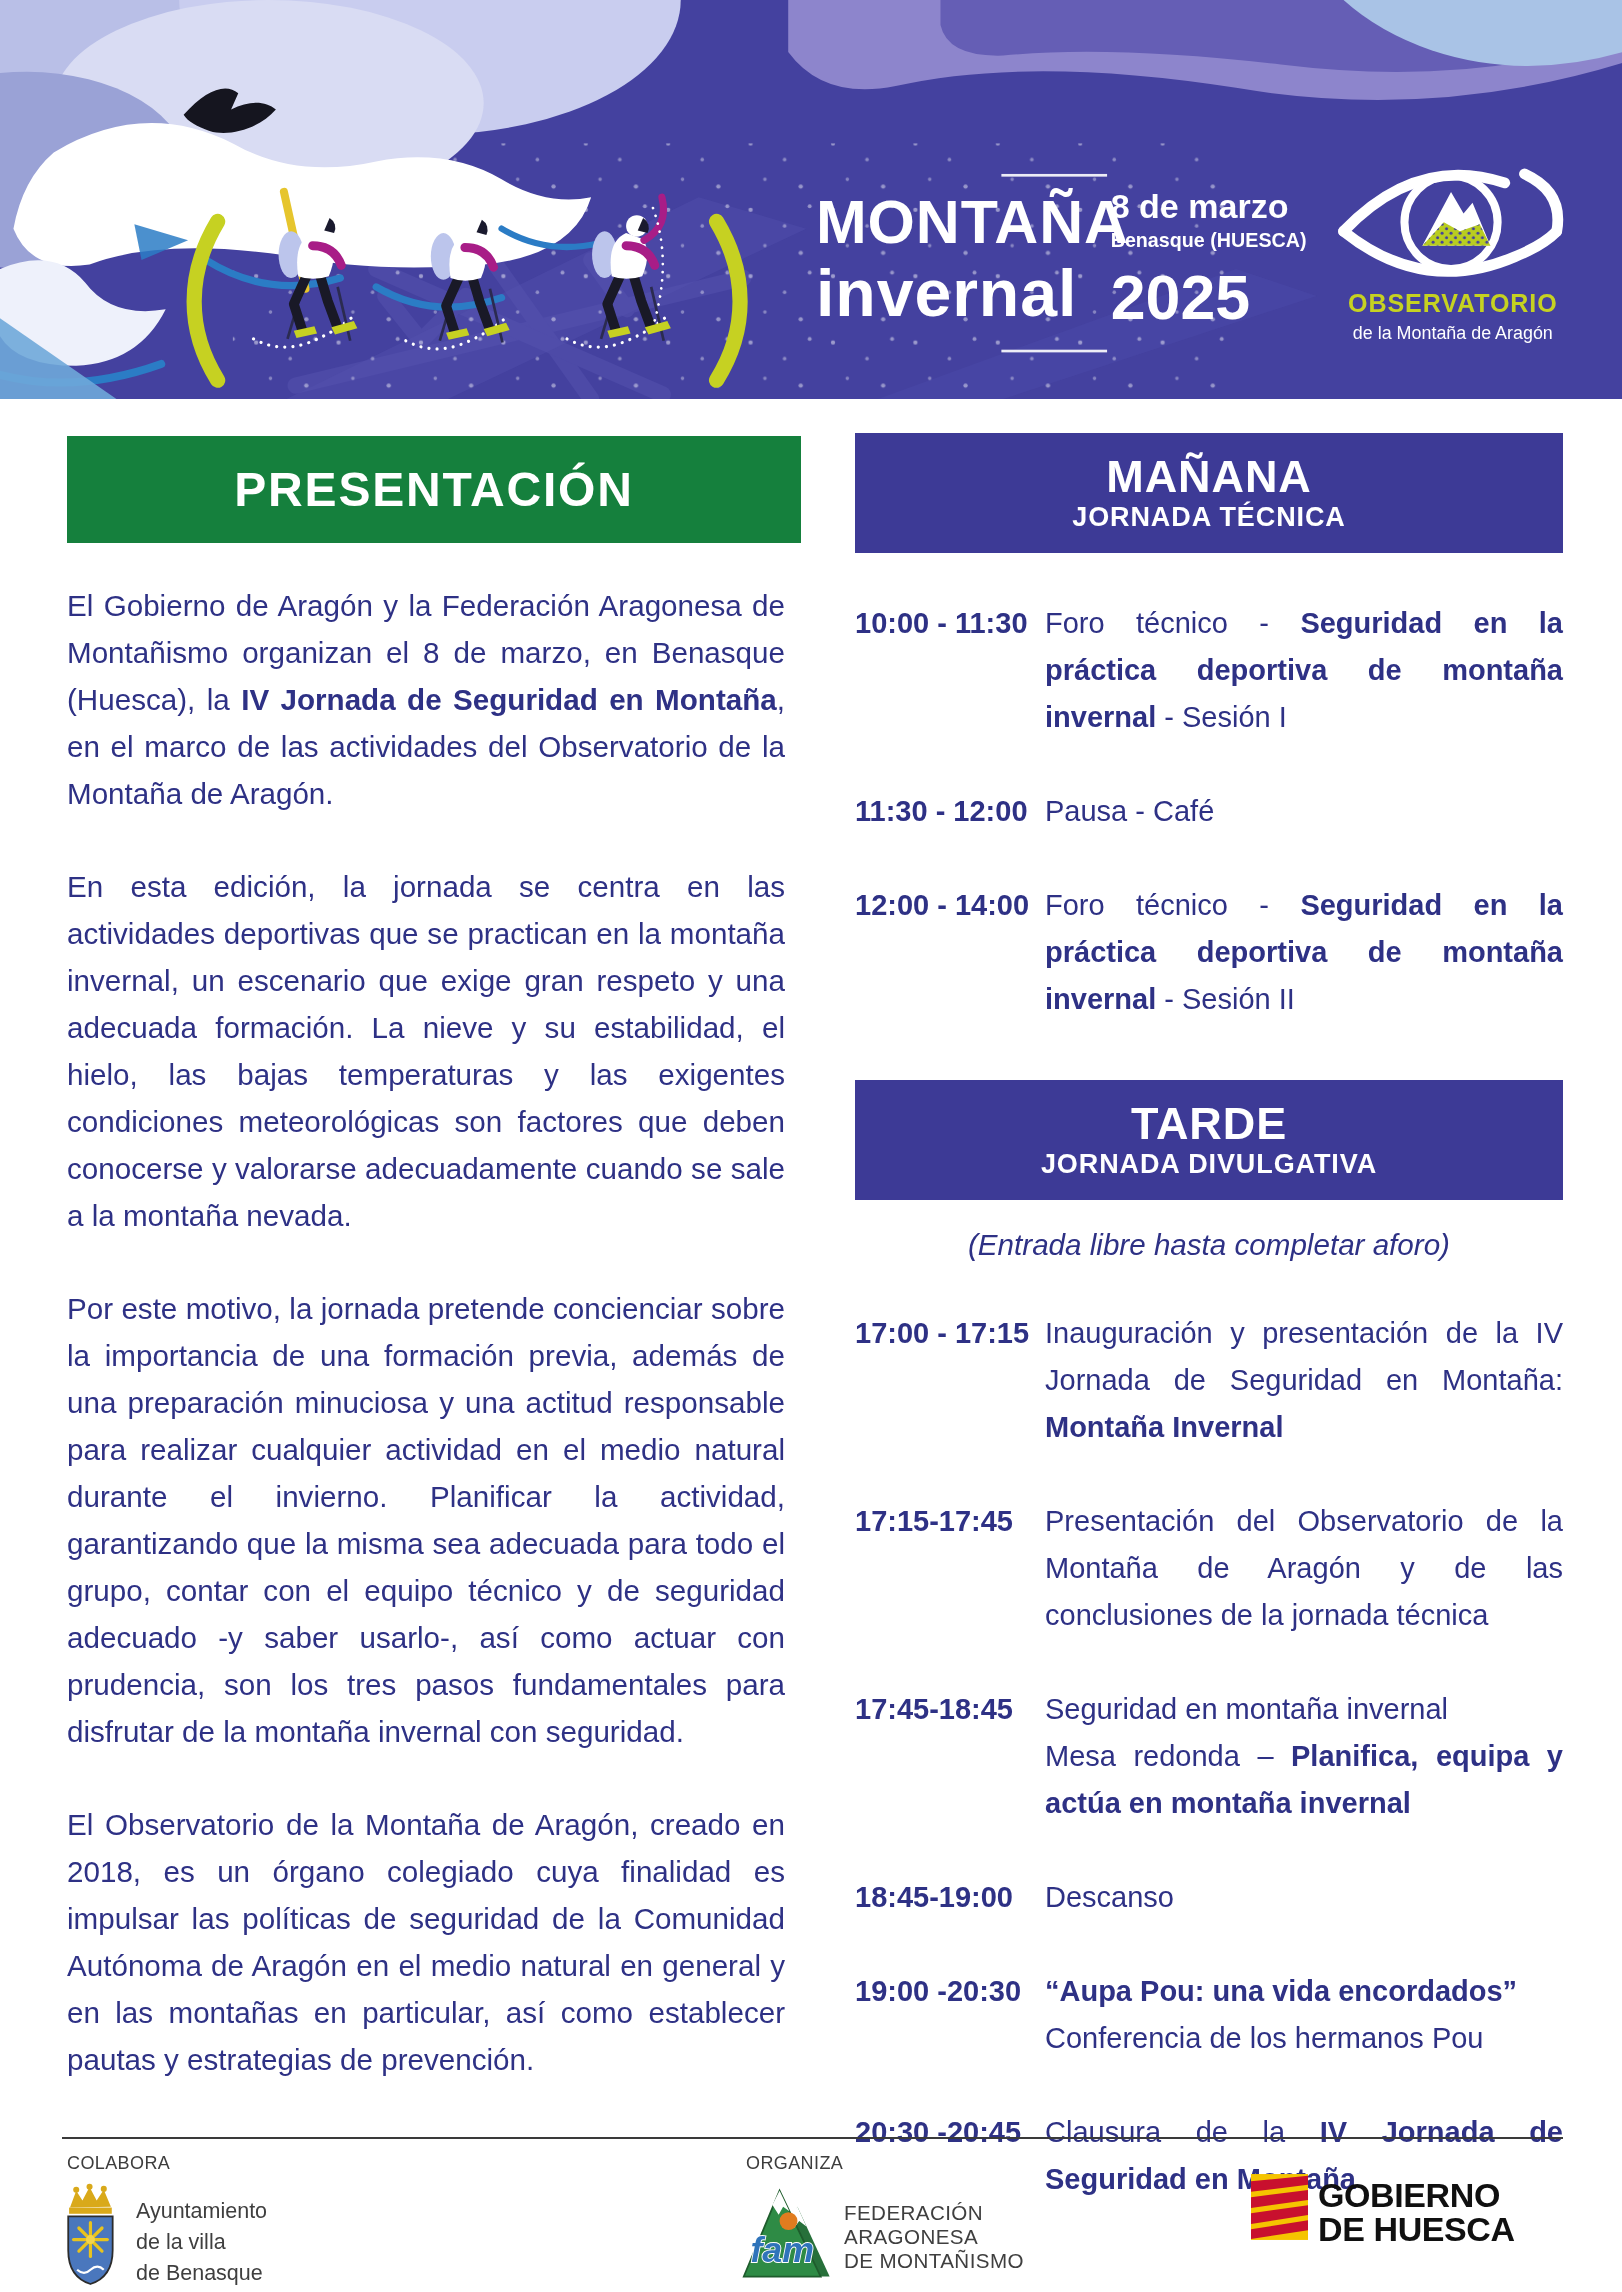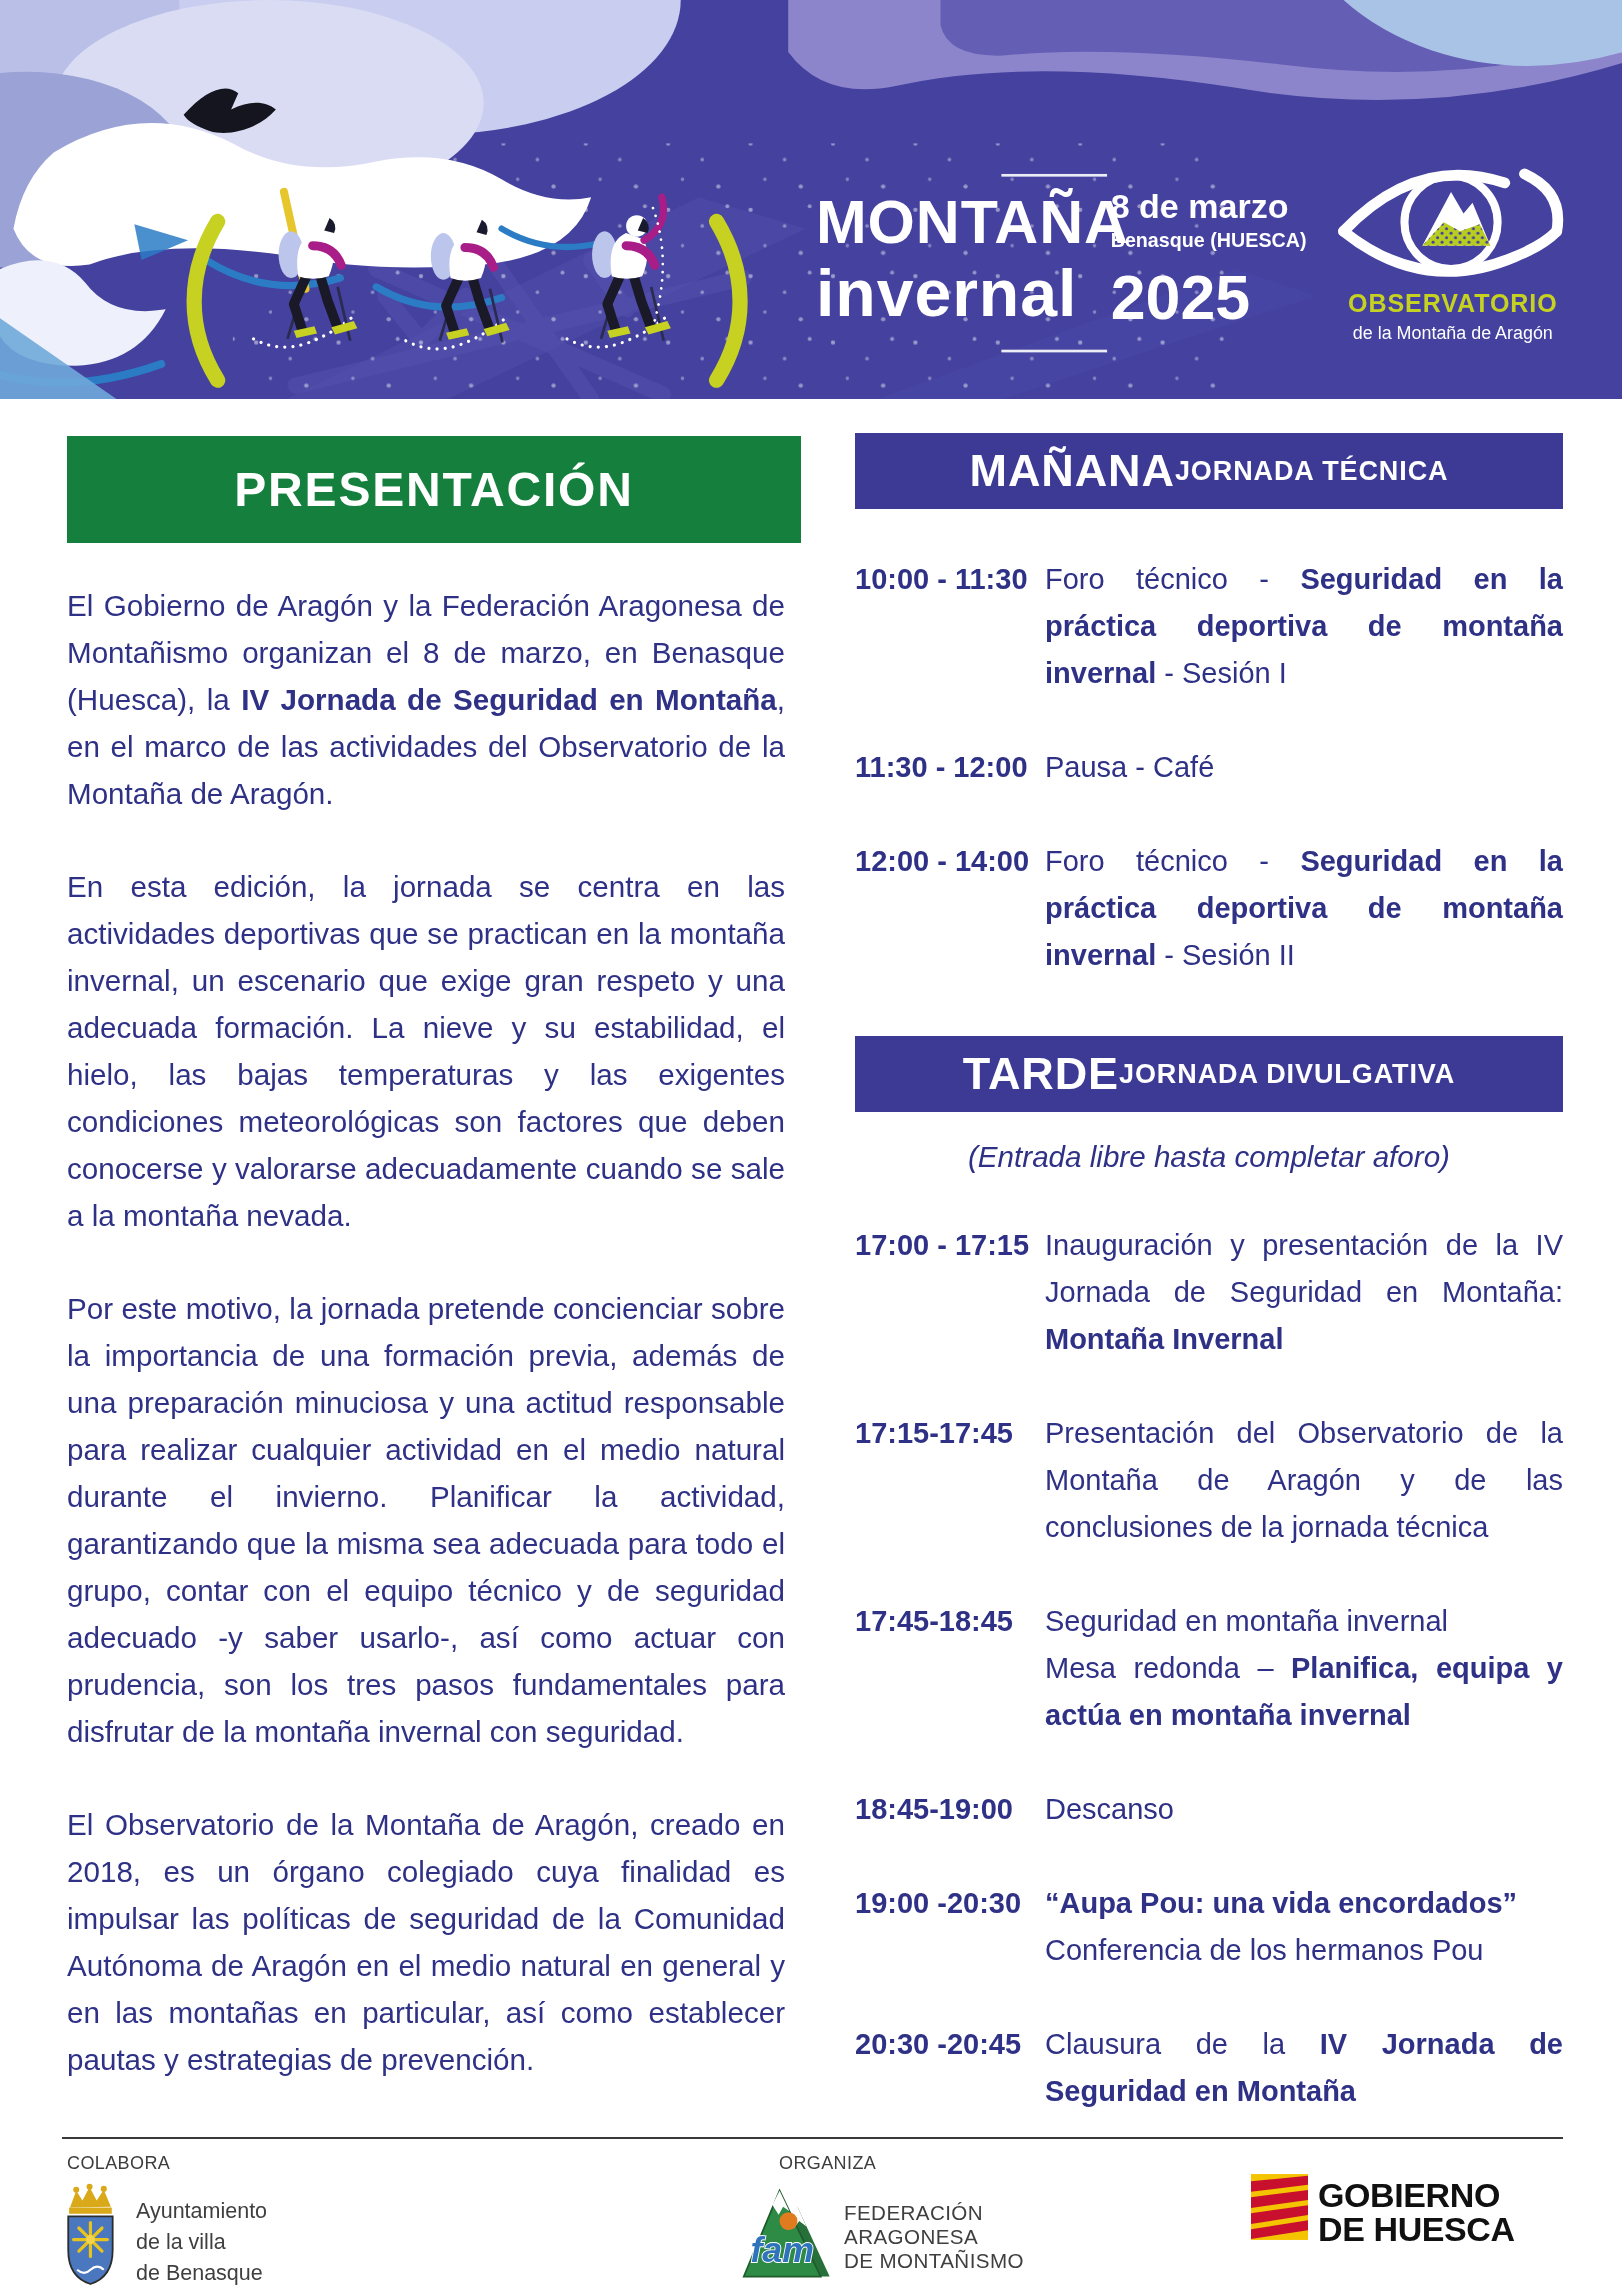--- a/index.html
+++ b/index.html
@@ -14,35 +14,35 @@
   .title-box{
     background:#15803d;color:#fff;height:107px;display:flex;align-items:center;justify-content:center;
     font-size:48px;font-weight:bold;letter-spacing:1.8px;
   }
   .paras{margin-top:39px;}
   .para{color:#2e3185;font-size:29.6px;line-height:47px;text-align:justify;margin:0 16px 46px 0;}
   .b{font-weight:bold;}
   
   .right-col{position:absolute;left:855px;top:433px;width:708px;color:#2e3185;}
   .sched-head{
-    background:#3d3a96;color:#fff;height:76px;display:flex;flex-direction:row;
+    background:#3d3a96;color:#fff;height:120px;display:flex;flex-direction:column;
     align-items:center;justify-content:center;
   }
   .sched-head .t1{font-size:45px;font-weight:bold;line-height:48px;letter-spacing:0.9px;}
   .sched-head .t2{font-size:27px;font-weight:bold;line-height:32px;letter-spacing:0.9px;}
   .tarde-head{margin-top:57px;}
   .note{font-style:italic;font-size:29.6px;text-align:center;margin-top:27px;line-height:36px;}
   .sched-rows .sched-row{display:flex;margin-top:47px;}
   .sched-row .time{width:190px;flex:none;font-weight:bold;font-size:29px;line-height:47px;}
   .sched-row .desc{flex:1;font-size:29px;line-height:47px;text-align:justify;white-space:pre-line;}
   
   .footer-line{position:absolute;left:62px;top:2137px;width:1501px;height:1.8px;background:#3a3a3a;}
   .footer-label{position:absolute;font-size:18px;color:#3d3d3d;letter-spacing:0.4px;}
   #colabora-label{left:67px;top:2153px;}
-  #organiza-label{left:746px;top:2153px;margin-left:33px;}
+  #organiza-label{left:746px;top:2153px;}
   .ayto-logo{position:absolute;left:62px;top:2183px;}
   .ayto-text{position:absolute;left:136px;top:2196px;font-size:21.5px;line-height:31px;color:#3f3f3f;white-space:pre-line;}
   .fam-logo{position:absolute;left:742px;top:2187px;}
   .fam-text{position:absolute;left:844px;top:2201px;font-size:20.6px;line-height:24px;color:#3f3f3f;letter-spacing:0.4px;white-space:pre-line;}
   .gob-flag{position:absolute;left:1251px;top:2174px;}
   .gob-text{position:absolute;left:1318px;top:2178px;font-size:34px;font-weight:bold;color:#101010;line-height:34px;letter-spacing:-0.4px;white-space:pre-line;}
 </style>
 </head>
 <body>
 

